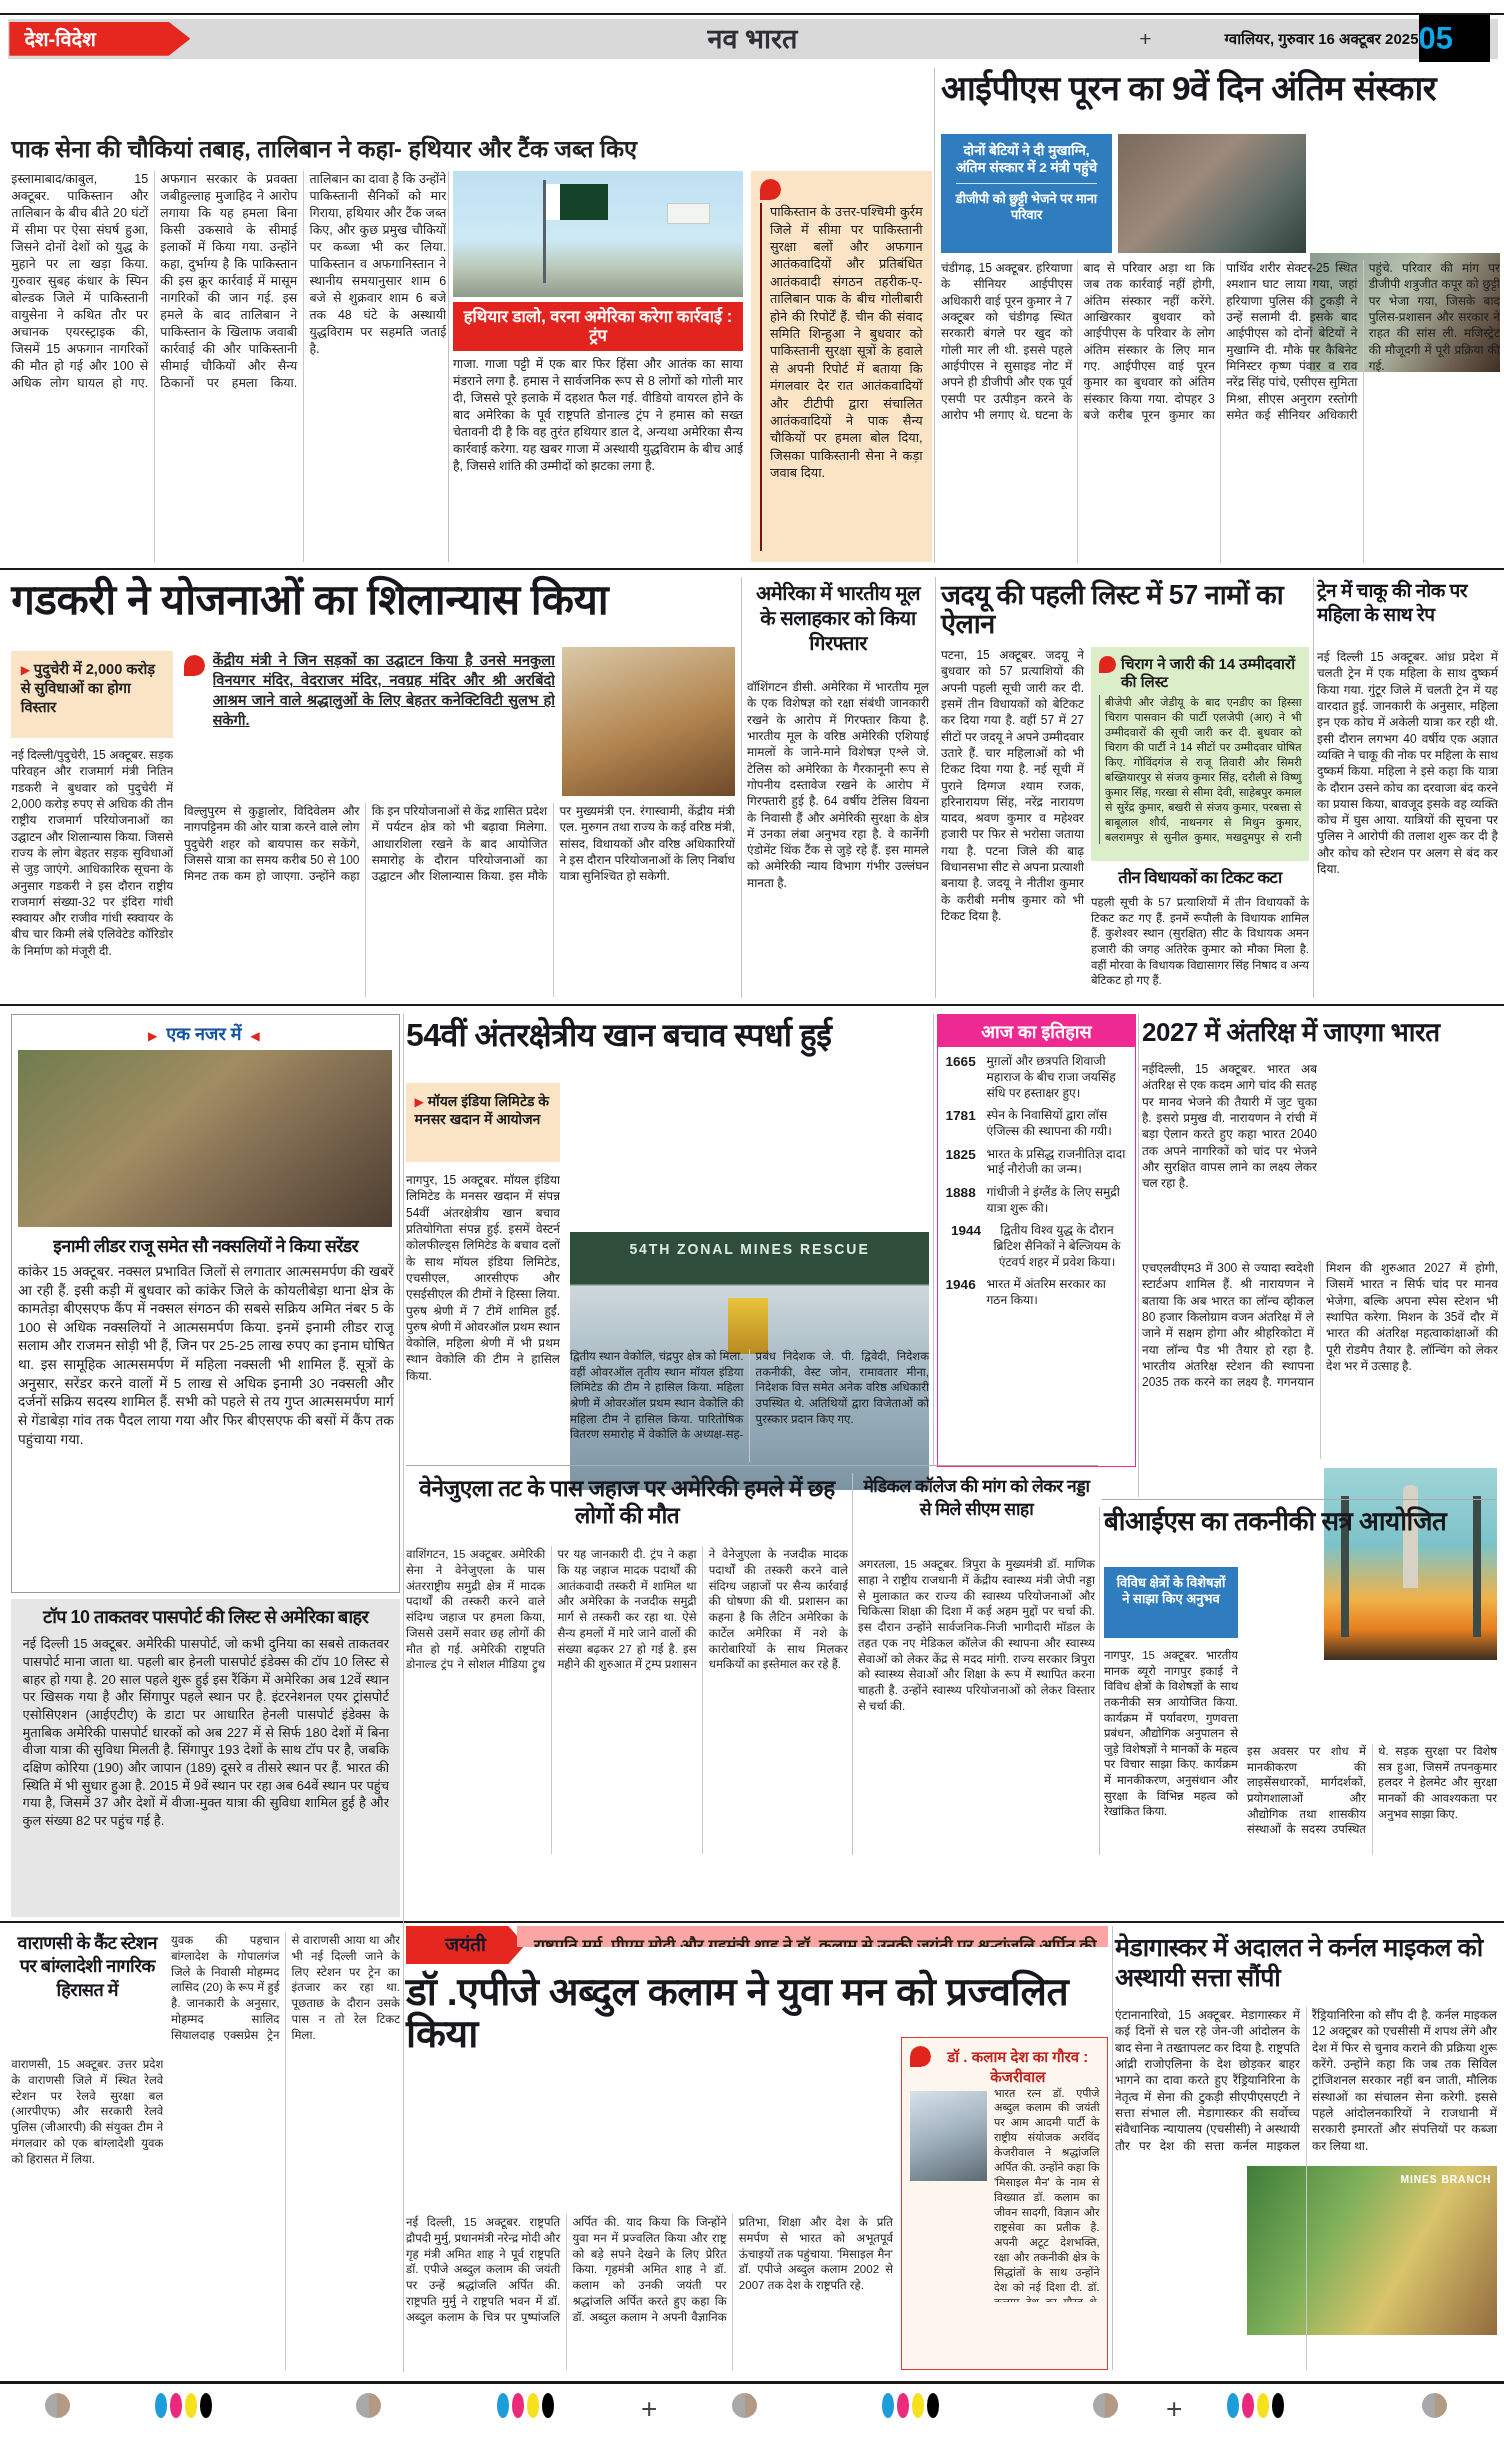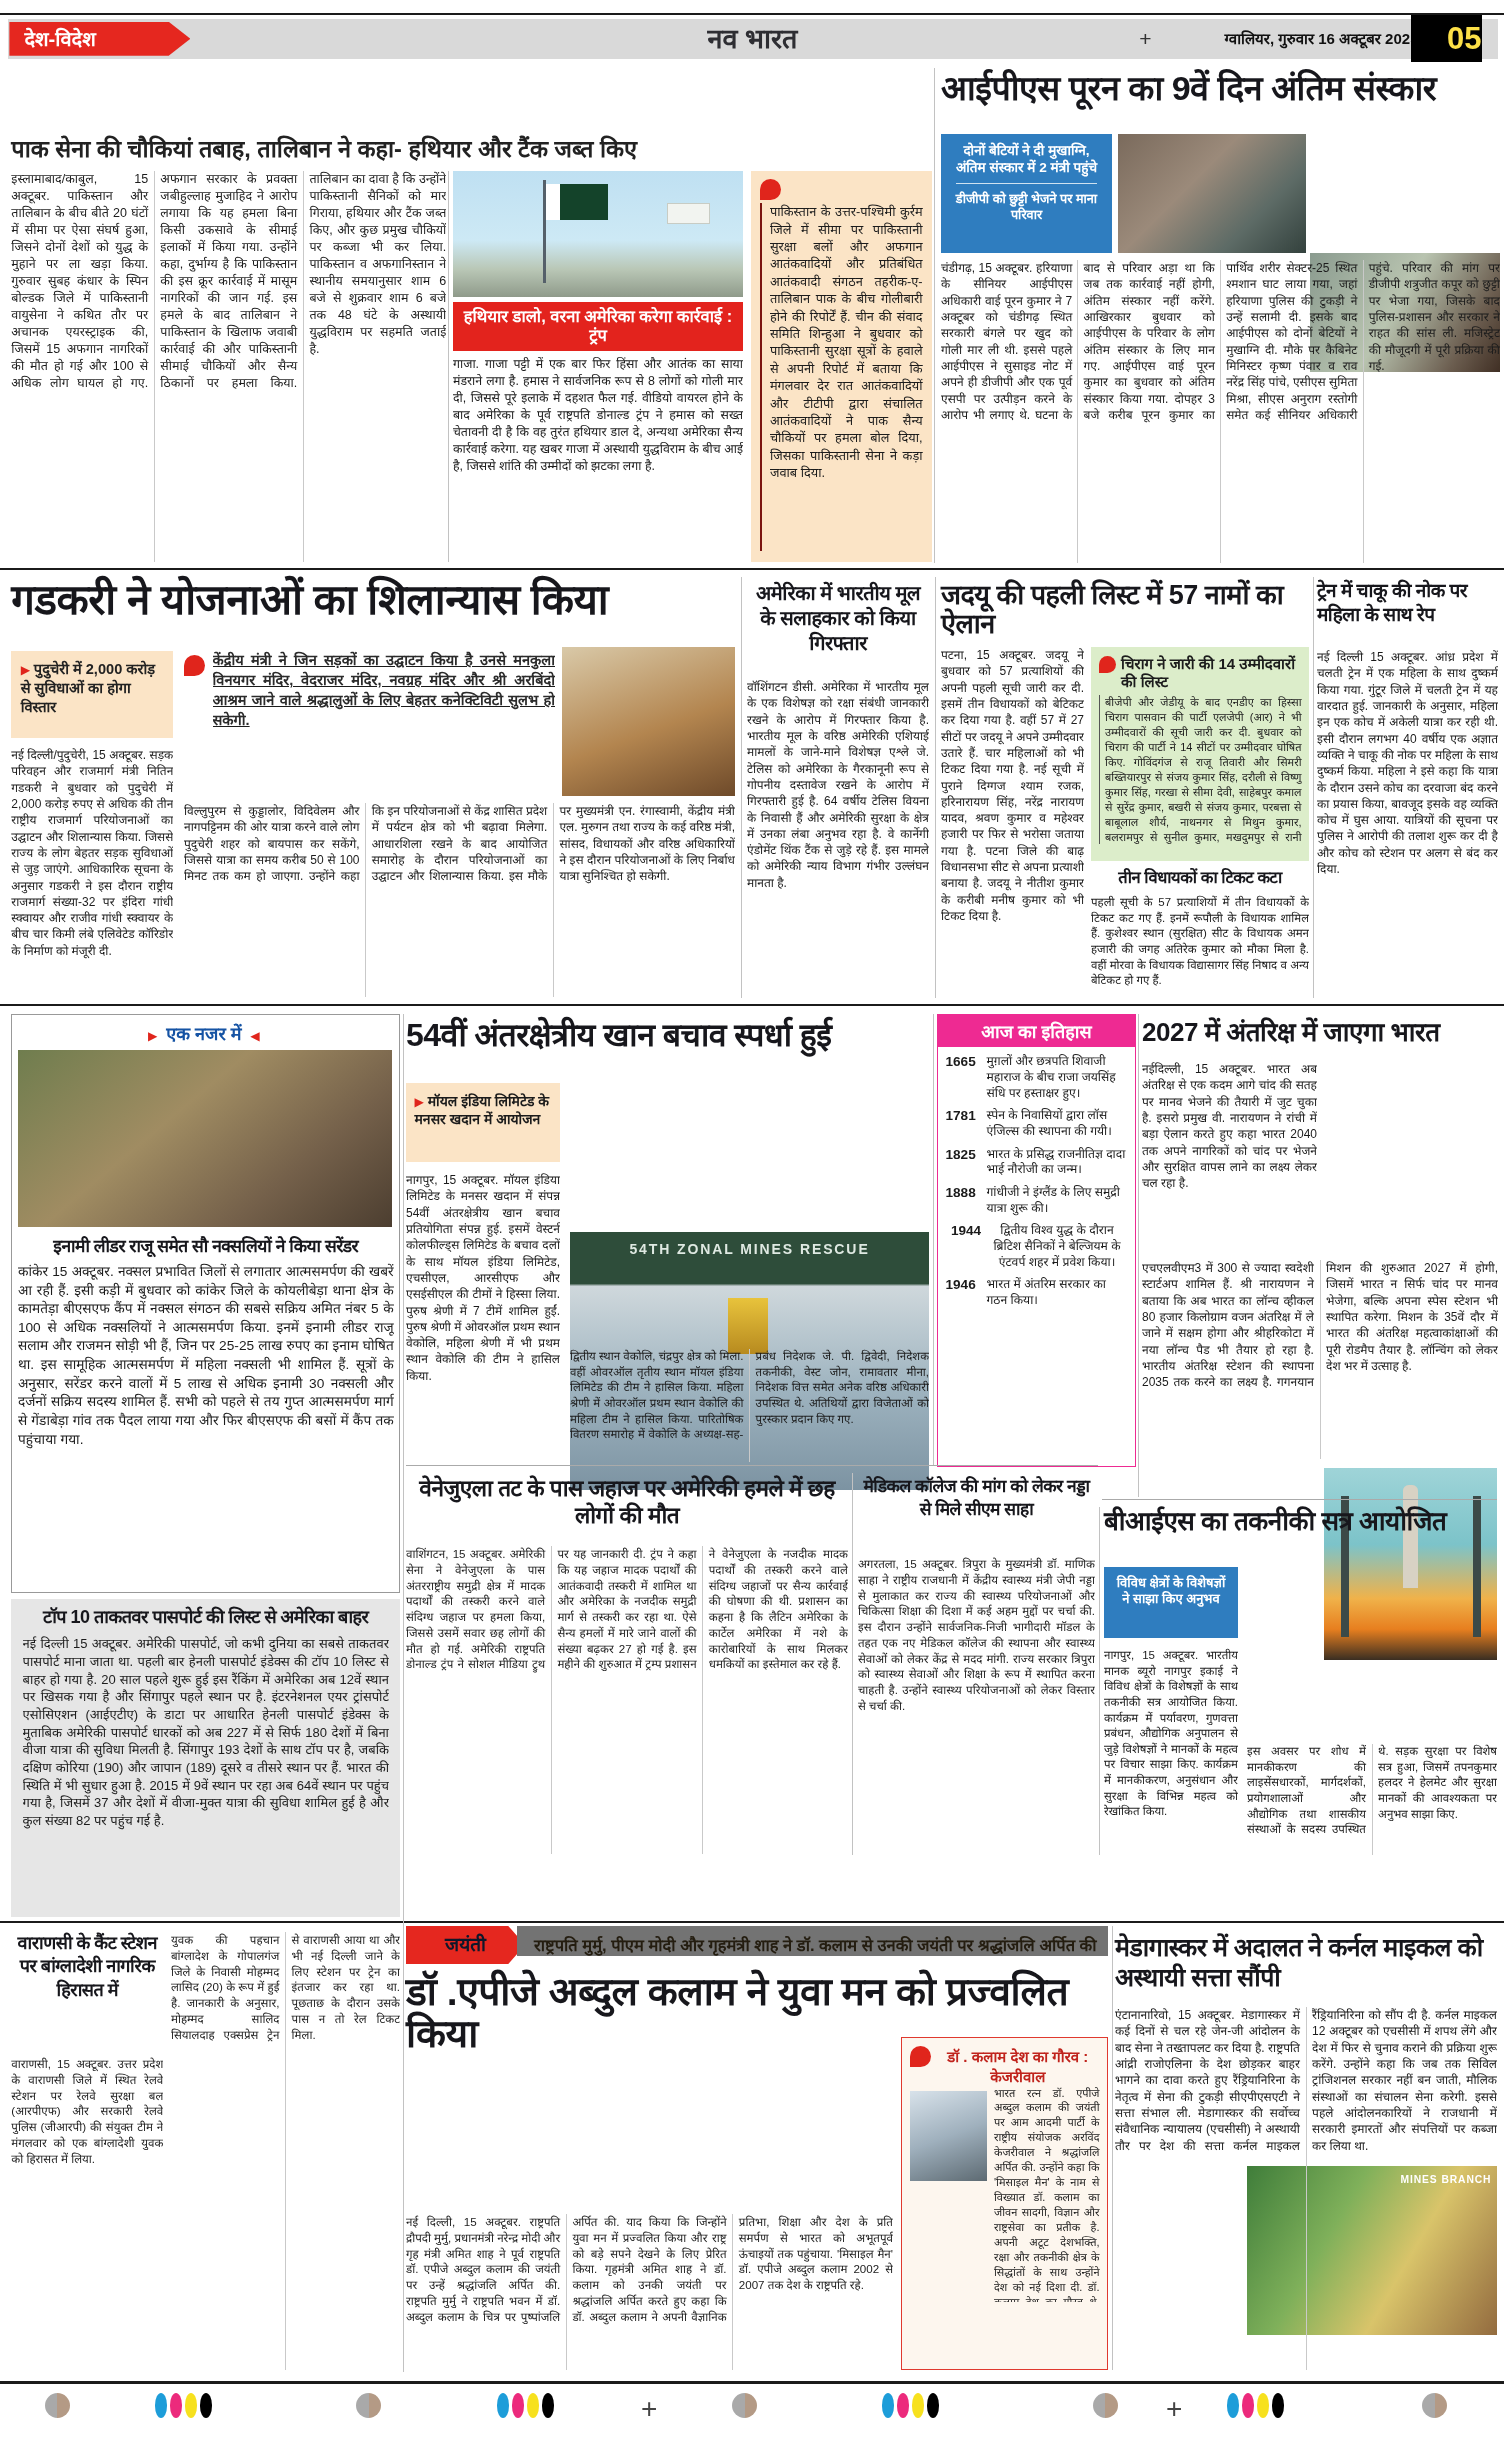--- a/index.html
+++ b/index.html
@@ -27,21 +27,21 @@
 <body>
 
 <div id="page">
 
   <div class="hrule" style="left:0;top:13px;width:1505px;height:1.9px;"></div>
   <div class="abs" style="left:7.5px;top:19px;width:1490px;height:40px;background:#d9d9d9;">
     <div class="abs" style="left:1.9px;top:2.8px;width:181px;height:34px;background:#e5271f;clip-path:polygon(0 0,88% 0,100% 50%,88% 100%,0 100%);color:#fff;font-weight:800;font-size:20px;line-height:34px;padding-left:15px;box-sizing:border-box;">देश-विदेश</div>
     <div class="abs" style="left:0;top:0;width:100%;text-align:center;font-size:27px;font-weight:800;color:#2e2e33;line-height:40px;">नव भारत</div>
     <div class="abs" style="right:346px;top:0;font-size:21px;color:#333;line-height:40px;">+</div>
     <div class="abs" style="right:79px;top:0;font-size:15px;font-weight:700;color:#111;line-height:40px;">ग्वालियर, गुरुवार 16 अक्टूबर 2025</div>
-    <div class="abs" style="right:16px;top:-3.8px;width:71px;height:47px;background:#000;color:#fde047;font-size:31px;font-weight:800;text-align:right;line-height:47px;">05</div>
+    <div class="abs" style="right:8px;top:-3.8px;width:71px;height:47px;background:#000;color:#0ea5e9;font-size:31px;font-weight:800;text-align:left;line-height:47px;">05</div>
   </div>
 
   <div class="abs" style="left:11.3px;top:132px;width:818px;font-size:23.5px;font-weight:700;color:#222;">पाक सेना की चौकियां तबाह, तालिबान ने कहा- हथियार और टैंक जब्त किए</div>
   <div class="abs jtext cols3" style="left:11.3px;top:171px;width:435px;height:391px;font-size:12.5px;">इस्लामाबाद/काबुल, 15 अक्टूबर. पाकिस्तान और तालिबान के बीच बीते 20 घंटों में सीमा पर ऐसा संघर्ष हुआ, जिसने दोनों देशों को युद्ध के मुहाने पर ला खड़ा किया. गुरुवार सुबह कंधार के स्पिन बोल्डक जिले में पाकिस्तानी वायुसेना ने कथित तौर पर अचानक एयरस्ट्राइक की, जिसमें 15 अफगान नागरिकों की मौत हो गई और 100 से अधिक लोग घायल हो गए. अफगान सरकार के प्रवक्ता जबीहुल्लाह मुजाहिद ने आरोप लगाया कि यह हमला बिना किसी उकसावे के सीमाई इलाकों में किया गया. उन्होंने कहा, दुर्भाग्य है कि पाकिस्तान की इस क्रूर कार्रवाई में मासूम नागरिकों की जान गई. इस हमले के बाद तालिबान ने पाकिस्तान के खिलाफ जवाबी कार्रवाई की और पाकिस्तानी सीमाई चौकियों और सैन्य ठिकानों पर हमला किया. तालिबान का दावा है कि उन्होंने पाकिस्तानी सैनिकों को मार गिराया, हथियार और टैंक जब्त किए, और कुछ प्रमुख चौकियों पर कब्जा भी कर लिया. पाकिस्तान व अफगानिस्तान ने स्थानीय समयानुसार शाम 6 बजे से शुक्रवार शाम 6 बजे तक 48 घंटे के अस्थायी युद्धविराम पर सहमति जताई है.</div>
   <div class="abs" style="left:453px;top:171px;width:290px;">
     <div class="ph" style="width:290px;height:126px;background:linear-gradient(180deg,#bfe0f2 0%,#cde9f5 55%,#b9c7b6 78%,#8f9a8a 100%);">
       <div class="abs" style="left:90px;top:9.4px;width:2.8px;height:103px;background:#55606a;"></div>
       <div class="abs" style="left:93px;top:13px;width:62px;height:36px;background:linear-gradient(90deg,#fff 22%,#14432a 22%);"></div>
       <div class="abs" style="left:214px;top:32px;width:41px;height:19px;background:#f2f4f0;border:0.9px solid #c8ccc4;"></div>
     </div>
@@ -182,21 +182,21 @@
   <div class="abs jtext cols2" style="left:1247px;top:1744px;width:250px;height:111px;font-size:11.5px;">इस अवसर पर शोध में मानकीकरण की लाइसेंसधारकों, मार्गदर्शकों, प्रयोगशालाओं और औद्योगिक तथा शासकीय संस्थाओं के सदस्य उपस्थित थे. सड़क सुरक्षा पर विशेष सत्र हुआ, जिसमें तपनकुमार हलदर ने हेलमेट और सुरक्षा मानकों की आवश्यकता पर अनुभव साझा किए.</div>
 
   <div class="hrule" style="left:0;top:1921px;width:1505px;height:1.9px;"></div>
 
   <div class="abs hl" style="left:11.3px;top:1932px;width:152px;font-size:18px;text-align:center;line-height:1.3;">वाराणसी के कैंट स्टेशन पर बांग्लादेशी नागरिक हिरासत में</div>
   <div class="abs jtext" style="left:11.3px;top:2056px;width:152px;height:314px;font-size:11.6px;">वाराणसी, 15 अक्टूबर. उत्तर प्रदेश के वाराणसी जिले में स्थित रेलवे स्टेशन पर रेलवे सुरक्षा बल (आरपीएफ) और सरकारी रेलवे पुलिस (जीआरपी) की संयुक्त टीम ने मंगलवार को एक बांग्लादेशी युवक को हिरासत में लिया.</div>
   <div class="abs jtext cols2" style="left:171px;top:1932px;width:229px;height:438px;font-size:11.6px;">युवक की पहचान बांग्लादेश के गोपालगंज जिले के निवासी मोहम्मद लासिद (20) के रूप में हुई है. जानकारी के अनुसार, मोहम्मद सालिद सियालदाह एक्सप्रेस ट्रेन से वाराणसी आया था और भी नई दिल्ली जाने के लिए स्टेशन पर ट्रेन का इंतजार कर रहा था. पूछताछ के दौरान उसके पास न तो रेल टिकट मिला.</div>
 
   <div class="abs" style="left:406px;top:1926px;width:702px;height:38px;">
     <div class="abs" style="left:0;top:0;width:119px;height:38px;background:#e5271f;clip-path:polygon(0 0,86% 0,100% 50%,86% 100%,0 100%);color:#0f172a;font-weight:800;font-size:19px;line-height:38px;text-align:center;">जयंती</div>
-    <div class="abs" style="left:111px;top:0;width:591px;height:30px;background:#737373;color:#241d10;font-weight:800;font-size:16.5px;line-height:38px;padding-left:17px;box-sizing:border-box;overflow:hidden;">राष्ट्रपति मुर्मु, पीएम मोदी और गृहमंत्री शाह ने डॉ. कलाम से उनकी जयंती पर श्रद्धांजलि अर्पित की</div>
+    <div class="abs" style="left:111px;top:0;width:591px;height:21px;background:#fca5a5;color:#241d10;font-weight:800;font-size:16.5px;line-height:38px;padding-left:17px;box-sizing:border-box;overflow:hidden;">राष्ट्रपति मुर्मु, पीएम मोदी और गृहमंत्री शाह ने डॉ. कलाम से उनकी जयंती पर श्रद्धांजलि अर्पित की</div>
   </div>
   <div class="abs hl" style="left:406px;top:1971px;width:702px;font-size:39px;">डॉ .एपीजे अब्दुल कलाम ने युवा मन को प्रज्वलित किया</div>
 
   <div class="abs jtext cols3" style="left:406px;top:2214px;width:487px;height:156px;font-size:11.6px;">नई दिल्ली, 15 अक्टूबर. राष्ट्रपति द्रौपदी मुर्मु, प्रधानमंत्री नरेन्द्र मोदी और गृह मंत्री अमित शाह ने पूर्व राष्ट्रपति डॉ. एपीजे अब्दुल कलाम की जयंती पर उन्हें श्रद्धांजलि अर्पित की. राष्ट्रपति मुर्मु ने राष्ट्रपति भवन में डॉ. अब्दुल कलाम के चित्र पर पुष्पांजलि अर्पित की. याद किया कि जिन्होंने युवा मन में प्रज्वलित किया और राष्ट्र को बड़े सपने देखने के लिए प्रेरित किया. गृहमंत्री अमित शाह ने डॉ. कलाम को उनकी जयंती पर श्रद्धांजलि अर्पित करते हुए कहा कि डॉ. अब्दुल कलाम ने अपनी वैज्ञानिक प्रतिभा, शिक्षा और देश के प्रति समर्पण से भारत को अभूतपूर्व ऊंचाइयों तक पहुंचाया. 'मिसाइल मैन' डॉ. एपीजे अब्दुल कलाम 2002 से 2007 तक देश के राष्ट्रपति रहे.</div>
   <div class="abs" style="left:901px;top:2037px;width:207px;height:333px;border:1.9px solid #e0392f;background:#fdf6ee;box-sizing:border-box;padding:7.5px;">
     <span class="qmark" style="float:left;margin:0 5.6px 1.9px 0;"></span>
     <div style="font-size:15px;font-weight:800;color:#c0231c;text-align:center;">डॉ . कलाम देश का गौरव : केजरीवाल</div>
     <div class="ph" style="float:left;width:77px;height:90px;margin:5.6px 7.5px 3.8px 0;background:linear-gradient(160deg,#d8e2ea,#9fb0bd 50%,#5d6a72 100%);"></div>
     <div class="jtext" style="font-size:11px;height:216px;">भारत रत्न डॉ. एपीजे अब्दुल कलाम की जयंती पर आम आदमी पार्टी के राष्ट्रीय संयोजक अरविंद केजरीवाल ने श्रद्धांजलि अर्पित की. उन्होंने कहा कि 'मिसाइल मैन' के नाम से विख्यात डॉ. कलाम का जीवन सादगी, विज्ञान और राष्ट्रसेवा का प्रतीक है. अपनी अटूट देशभक्ति, रक्षा और तकनीकी क्षेत्र के सिद्धांतों के साथ उन्होंने देश को नई दिशा दी. डॉ. कलाम देश का गौरव थे. उनकी जयंती पर सच्ची श्रद्धांजलि यही होगी कि युवा उनके सपनों का भारत बनाने में जुटें.</div>
   </div>

